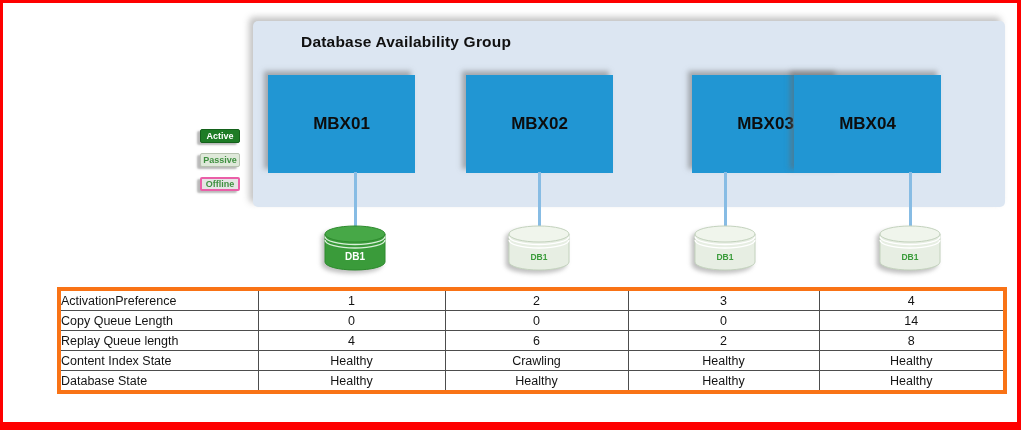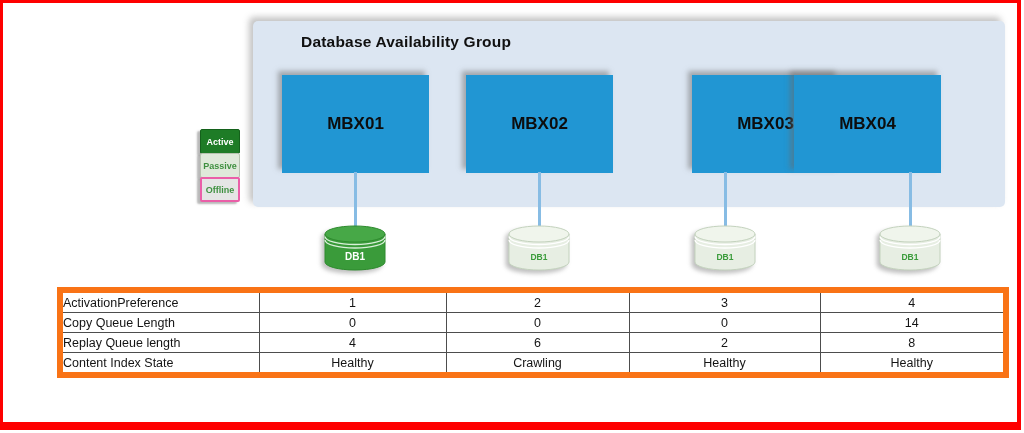--- a/index.html
+++ b/index.html
@@ -48,38 +48,38 @@
     z-index:3;
   }
   .cyl {
     position:absolute; top:224px;
     width:66px; height:48px;
     filter:drop-shadow(-3px 3px 2px rgba(115,115,115,0.45));
     z-index:4;
   }
   .badge {
     position:absolute; left:200px;
-    width:40px; height:25px;
+    width:40px; height:14px;
     box-sizing:border-box;
     display:flex; align-items:center; justify-content:center;
     font-size:9px; font-weight:bold;
     border-radius:2px;
     box-shadow:-3px 2px 2px rgba(125,125,125,0.55);
     z-index:5;
   }
   .badge.active  { background:var(--active-green,#1e7c26); color:#ffffff; border:1px solid #14611b; }
   .badge.passive { background:var(--passive-bg,#dfe9da); color:var(--green-text,#3f9040); border:1px solid #b7c3b0; }
   .badge.offline { background:#e5e5e5; color:var(--green-text,#3f9040); border:2px solid var(--offline-pink,#ea5fa8); }
   table.status {
     position:absolute; left:57px; top:287px;
     border-collapse:collapse; table-layout:fixed;
     width:948px;
     font-size:12.5px; color:#141414;
     background:#ffffff; z-index:6;
-    border:6px solid #f97316;
+    border:4px solid #f97316;
   }
   table.status td {
     border:1px solid #4d4d4d;
     height:19px; padding:0;
     overflow:hidden; white-space:nowrap;
     vertical-align:middle;
   }
   td.rowlabel { text-align:left; padding-left:5px; }
   td.val { text-align:center; }
 </style>
@@ -92,21 +92,21 @@
   <div class="dag">
     <div class="dag-title">Database Availability Group</div>
   </div>
 
   <div id="legend">
       <div class="badge active" style="top: 129px;">Active</div>
       <div class="badge passive" style="top: 153px;">Passive</div>
       <div class="badge offline" style="top: 177px;">Offline</div>
     </div>
   <div id="servers">
-      <div class="server" style="left: 282px;">
+      <div class="server" style="left: 268px;">
         <span class="server-label">MBX01</span>
       </div>
       <div class="server" style="left: 466px;">
         <span class="server-label">MBX02</span>
       </div>
       <div class="server" style="left: 652px; margin-left: 40px;">
         <span class="server-label">MBX03</span>
       </div>
       <div class="server" style="left: 794px;">
         <span class="server-label">MBX04</span>
@@ -179,15 +179,22 @@
           <td class="val">2</td>
           <td class="val">8</td>
         </tr>
         <tr>
           <td class="rowlabel">Content Index State</td>
           <td class="val">Healthy</td>
           <td class="val">Crawling</td>
           <td class="val">Healthy</td>
           <td class="val">Healthy</td>
         </tr>
+        <tr>
+          <td class="rowlabel">Database State</td>
+          <td class="val">Healthy</td>
+          <td class="val">Healthy</td>
+          <td class="val">Healthy</td>
+          <td class="val">Healthy</td>
+        </tr>
       </tbody>
   </table>
 </div>
 
 </body></html>

